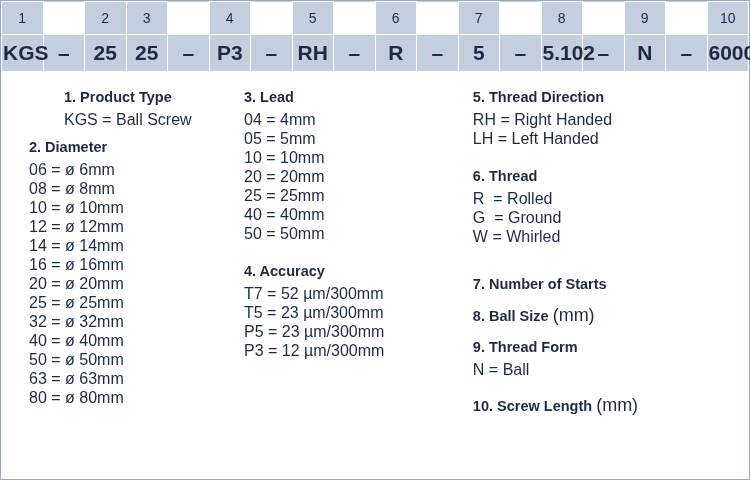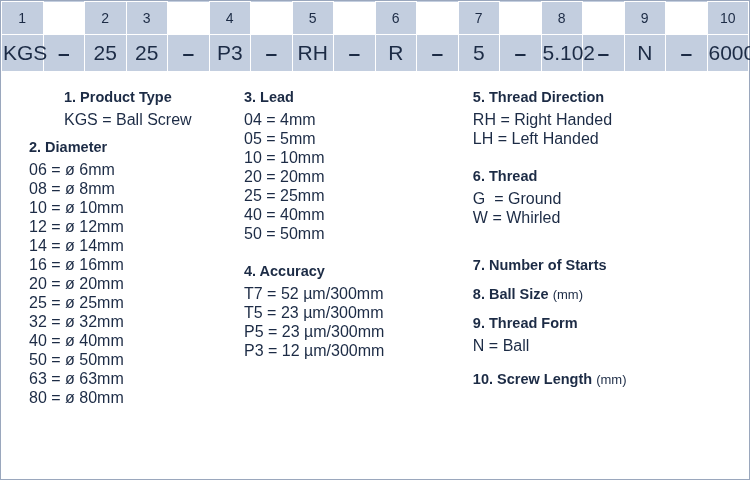--- a/index.html
+++ b/index.html
@@ -38,21 +38,21 @@
     color: #1c2b45;
   }
   .num-row td {
     height: 30px;
     font-size: 14px;
     font-weight: normal;
   }
   .val-row td {
     height: 34px;
     font-size: 21px;
-    font-weight: normal;
+    font-weight: bold;
   }
   td.dash {
     background: #c3cedf;
     font-size: 21px;
     font-weight: bold;
     border: 1px solid #ffffff;
   }
   .num-row td.dash-head {
     background: #ffffff;
     border: none;
@@ -79,21 +79,21 @@
   .block { margin-bottom: 14px; }
   .block-title {
     font-size: 14.5px;
     font-weight: bold;
     color: #1c2b45;
     margin-bottom: 5px;
     white-space: nowrap;
   }
   .block-title .unit {
     font-weight: normal;
-    font-size: 13px;
+    font-size: 18px;
   }
   .entry {
     font-size: 16px;
     line-height: 19px;
     color: #1c2b45;
     white-space: pre;
   }
   .tight { margin-bottom: 10px; margin-left: 35px; }
   .title-only { margin-bottom: 13px; }
 </style>
@@ -193,20 +193,21 @@
     </div>
 
     <div class="col col-3">
       <div class="block">
         <div class="block-title">5. Thread Direction</div>
         <div class="entry">RH = Right Handed</div>
         <div class="entry">LH = Left Handed</div>
       </div>
       <div class="block" style="margin-top:20px;">
         <div class="block-title">6. Thread</div>
+        <div class="entry">R  = Rolled</div>
         <div class="entry">G  = Ground</div>
         <div class="entry">W = Whirled</div>
       </div>
       <div class="block title-only" style="margin-top:30px;">
         <div class="block-title">7. Number of Starts</div>
       </div>
       <div class="block title-only">
         <div class="block-title"><span>8. Ball Size</span> <span class="unit">(mm)</span></div>
       </div>
       <div class="block">

